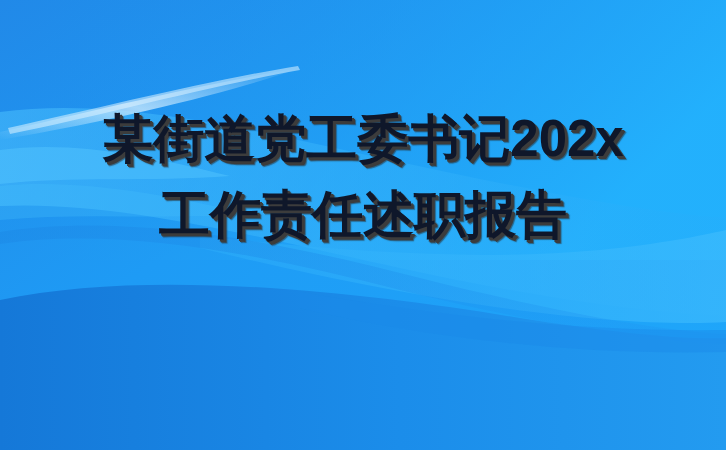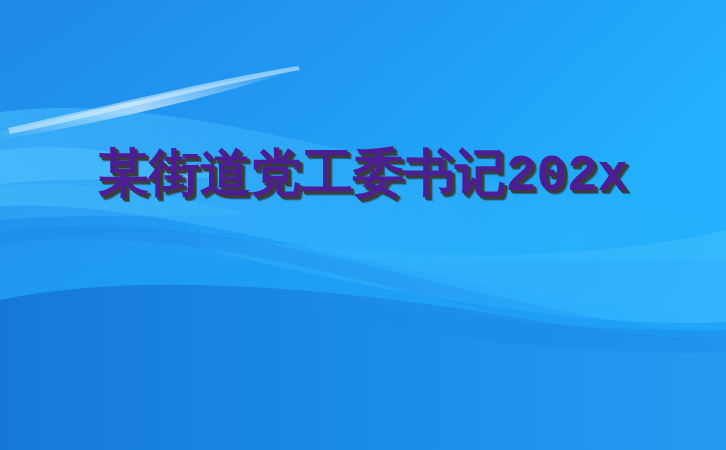--- a/index.html
+++ b/index.html
@@ -38,22 +38,22 @@
     display: flex;
     flex-direction: column;
     align-items: center;
     justify-content: center;
     padding-bottom: 96px;
     box-sizing: border-box;
     z-index: 5;
   }
 
   .title-line {
-    color: #4c1d95;
-    font-family: Liberation Mono, monospace;
+    color: #0f172a;
+    font-family: Liberation Sans, sans-serif;
     font-weight: 700;
     font-size: 51px;
     line-height: 76px;
     letter-spacing: 0px;
     white-space: nowrap;
     text-shadow:
        3px 3px 0 #3c3c3c,
        2px 2px 0 #3c3c3c,
        4px 4px 1px rgba(40,40,40,0.55);
   }
@@ -118,15 +118,16 @@
 
     <path d="M0,150 C70,140 150,156 230,176 C150,182 70,176 0,184 Z" fill="#56C8FE" opacity="0.45"></path>
     <path d="M0,186 C80,178 170,196 250,214 C160,220 80,212 0,220 Z" fill="#47BFFD" opacity="0.3"></path>
 
     <path d="M0,132 C90,112 200,84 300,68 C250,86 140,116 0,140 Z" fill="url(#gStreak)" opacity="0.85"></path>
     <path d="M8,128 C100,108 210,80 298,66 L300,70 C210,86 100,116 10,134 Z" fill="#DCF2FF" opacity="0.55"></path>
   </svg>
 
   <div class="title-block">
     <div class="title-line">某街道党工委书记202x</div>
+    <div class="title-line">工作责任述职报告</div>
   </div>
 
 </div>
 
 </body></html>

